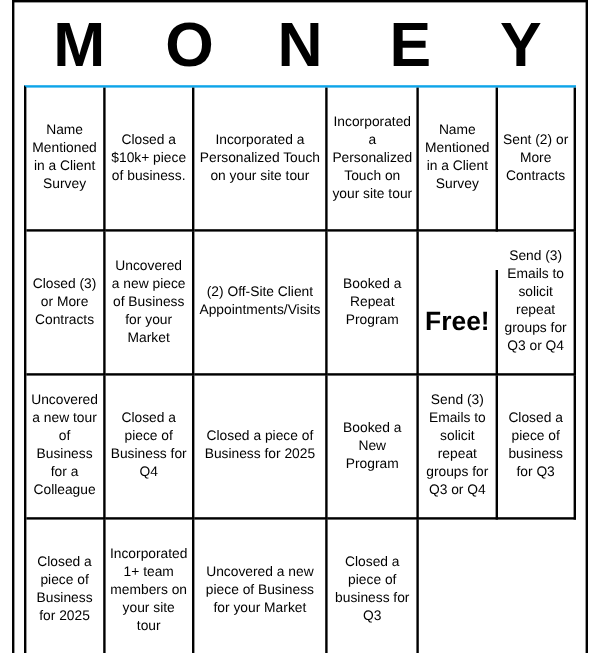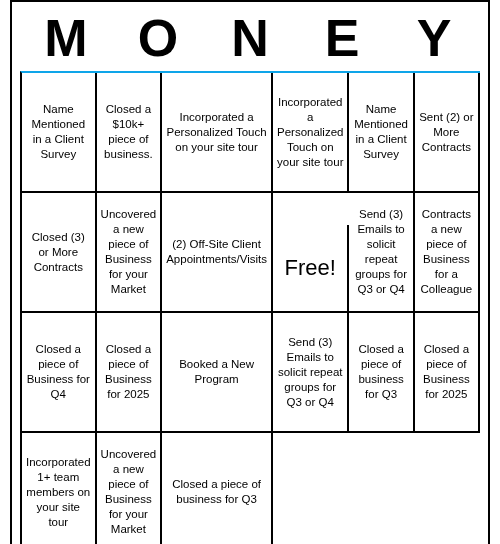--- a/index.html
+++ b/index.html
@@ -60,21 +60,21 @@
       text-align: center;
       padding: 5px 4px;
       font-size: 11.5px;
       line-height: 1.3;
       color: #000;
       font-family: Arial, sans-serif;
     }
 
     .bingo-cell.free {
       font-size: 22px;
-      font-weight: normal;
+      font-weight: bold;
       margin-top: 32px;
     }
   </style>
 </head>
 <body>
 
 <div class="bingo-card">
   <div class="bingo-header">
     <div class="bingo-letter">M</div>
     <div class="bingo-letter">O</div>
@@ -85,23 +85,24 @@
   <div class="bingo-grid">
   <div class="bingo-cell">Name Mentioned in a Client Survey</div>
       <div class="bingo-cell">Closed a $10k+ piece of business.</div>
       <div class="bingo-cell">Incorporated a Personalized Touch on your site tour</div>
       <div class="bingo-cell">Incorporated a Personalized Touch on your site tour</div>
       <div class="bingo-cell">Name Mentioned in a Client Survey</div>
       <div class="bingo-cell">Sent (2) or More Contracts</div>
       <div class="bingo-cell">Closed (3) or More Contracts</div>
       <div class="bingo-cell">Uncovered a new piece of Business for your Market</div>
       <div class="bingo-cell">(2) Off-Site Client Appointments/Visits</div>
+      <div class="bingo-cell">Booked a Repeat Program</div>
       <div class="bingo-cell free">Free!</div>
       <div class="bingo-cell">Send (3) Emails to solicit repeat groups for Q3 or Q4</div>
-      <div class="bingo-cell">Contracts a new piece of Business for a Colleague</div>
+      <div class="bingo-cell">Uncovered a new tour of Business for a Colleague</div>
       <div class="bingo-cell">Closed a piece of Business for Q4</div>
       <div class="bingo-cell">Closed a piece of Business for 2025</div>
       <div class="bingo-cell">Booked a New Program</div>
       <div class="bingo-cell">Send (3) Emails to solicit repeat groups for Q3 or Q4</div>
       <div class="bingo-cell">Closed a piece of business for Q3</div>
       <div class="bingo-cell">Closed a piece of Business for 2025</div>
       <div class="bingo-cell">Incorporated 1+ team members on your site tour</div>
       <div class="bingo-cell">Uncovered a new piece of Business for your Market</div>
       <div class="bingo-cell">Closed a piece of business for Q3</div>
     </div>

